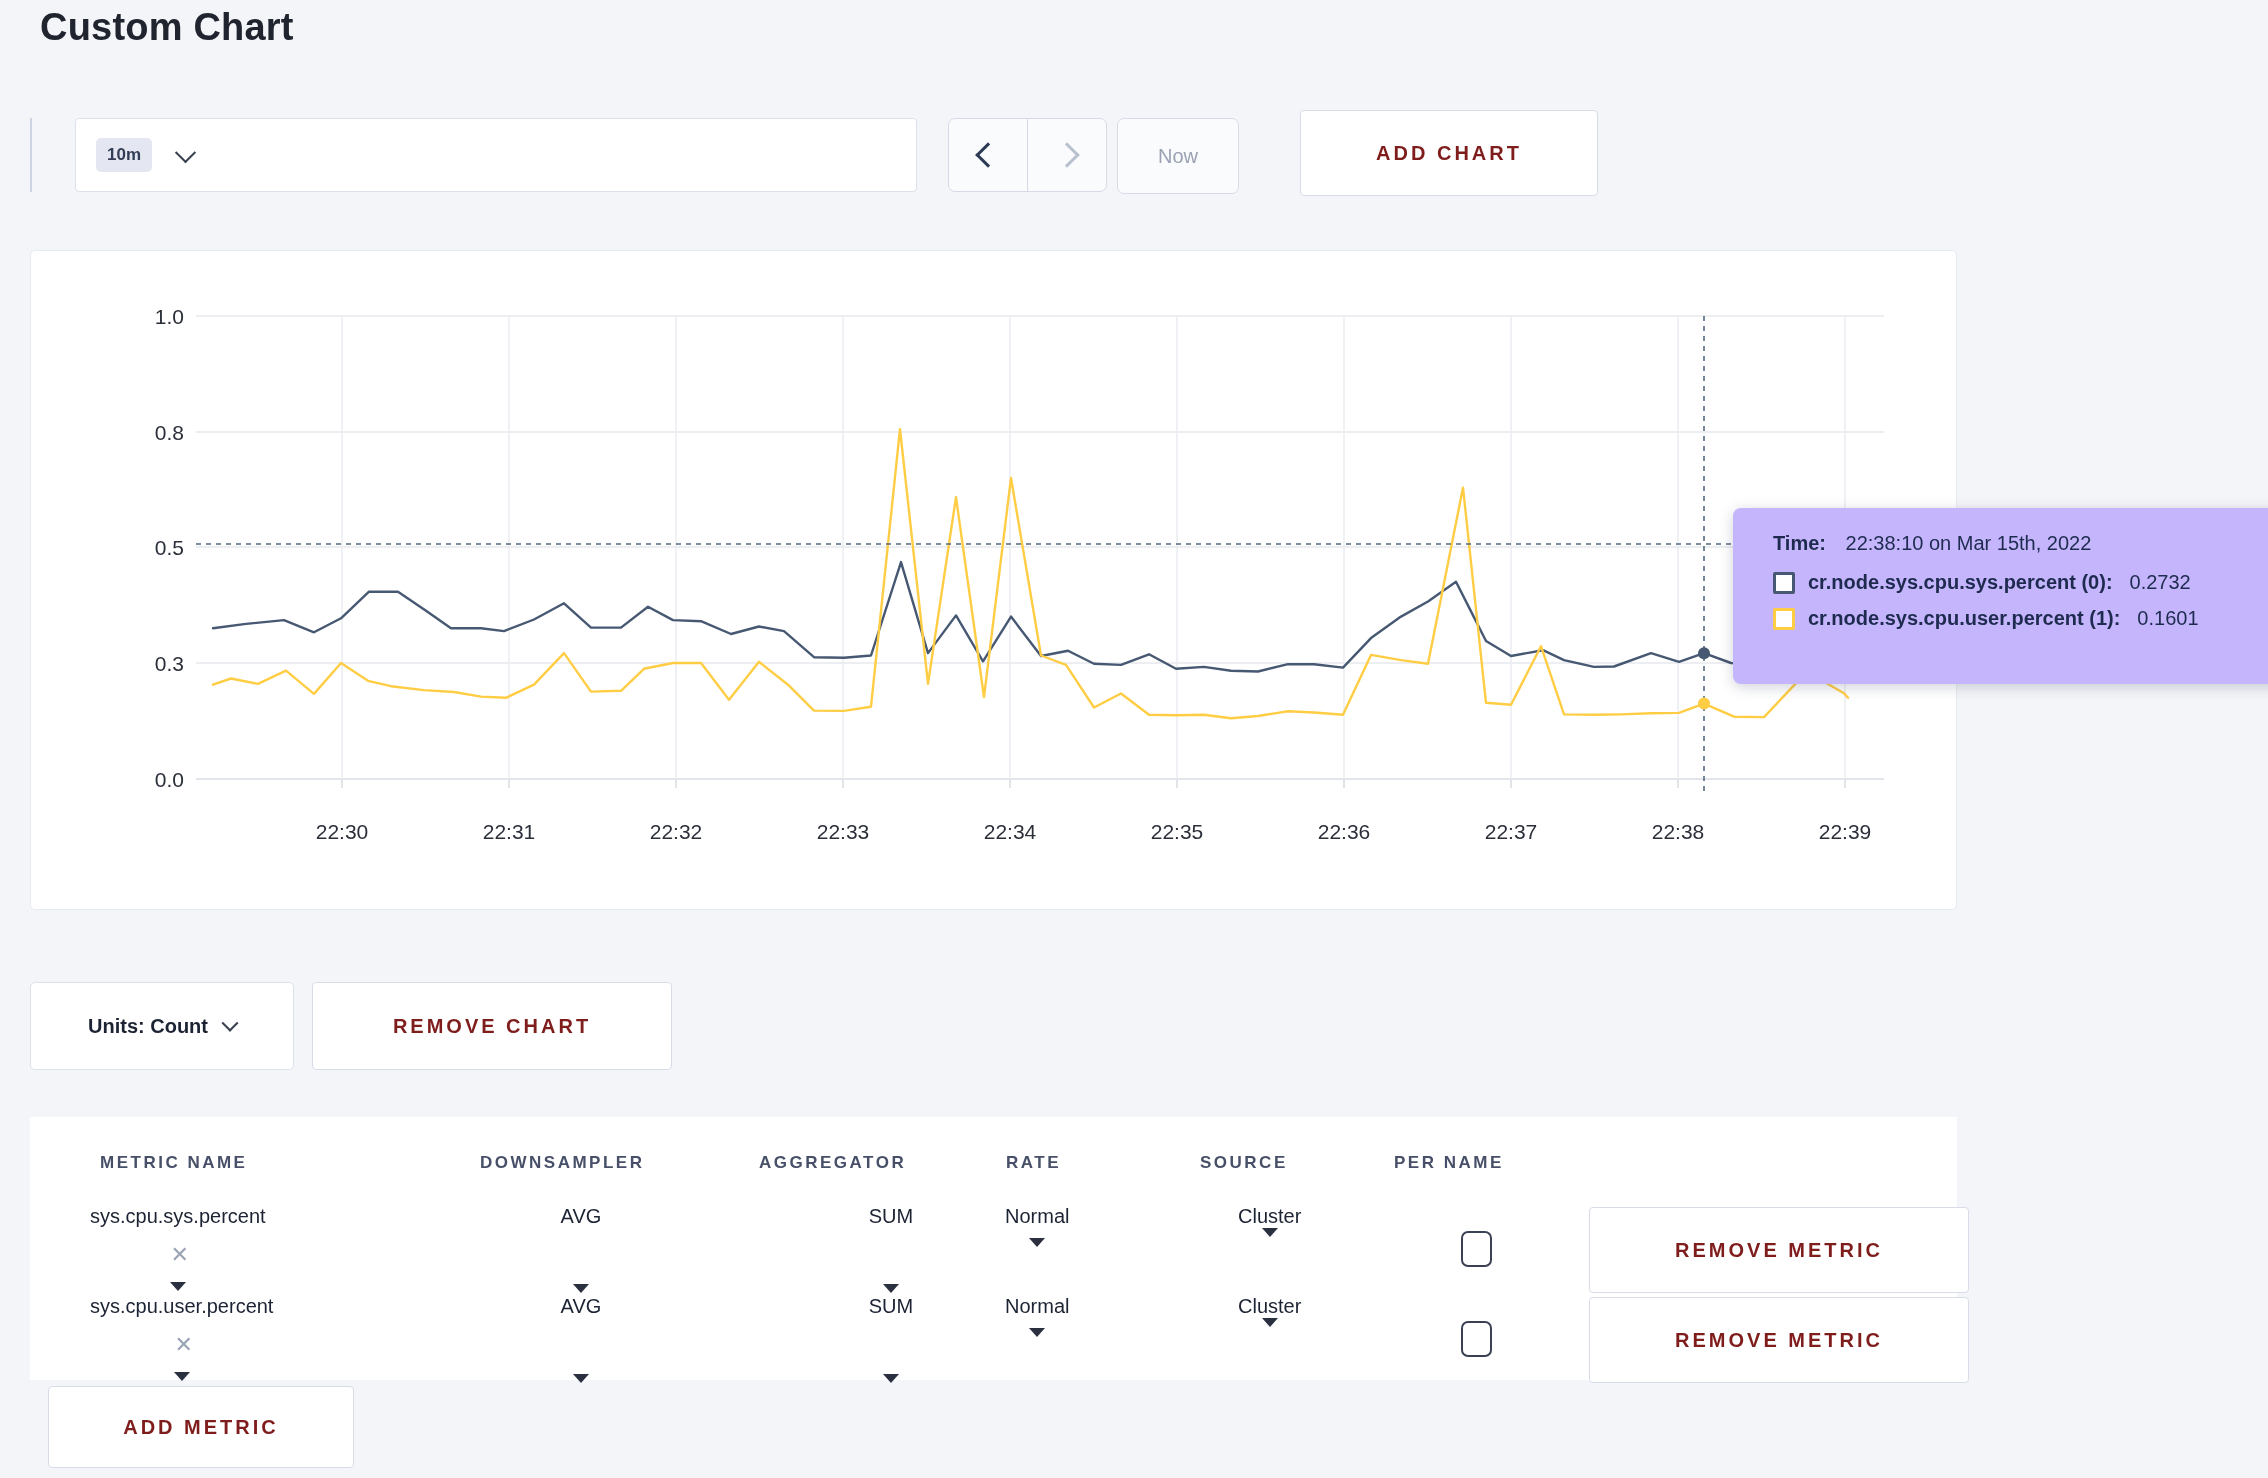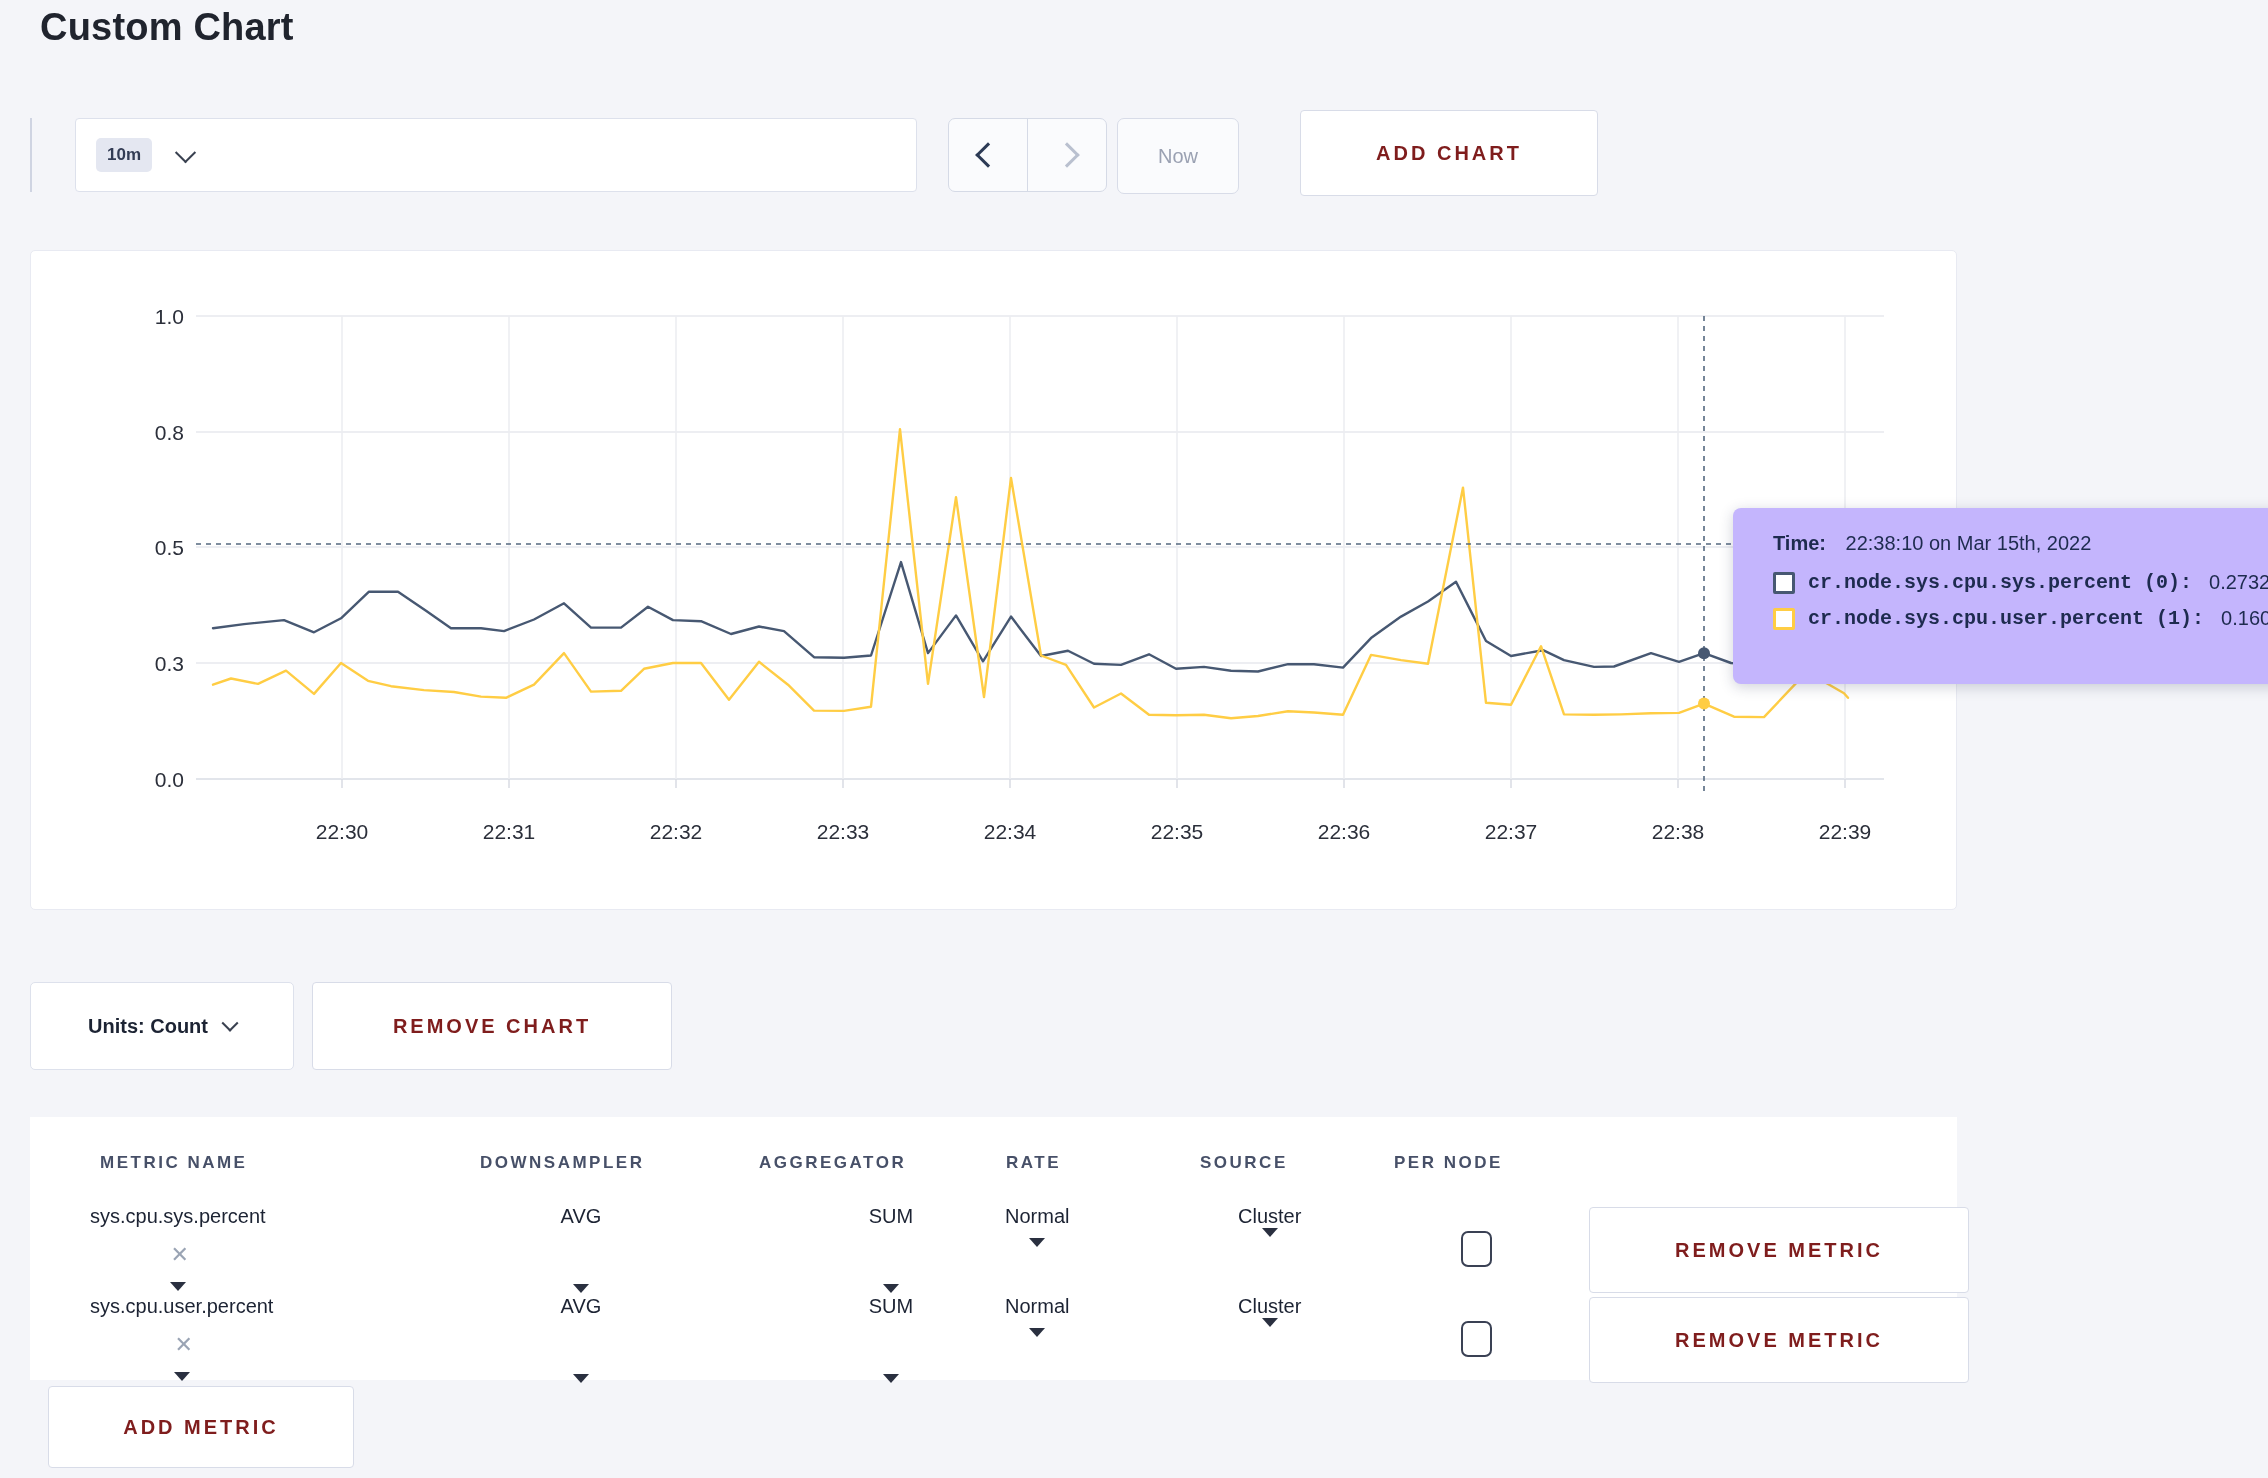--- a/index.html
+++ b/index.html
@@ -28,21 +28,21 @@
   .chart-svg{position:absolute;left:0;top:0;}
   .ylab,.xlab{fill:#2b2f3a;font-size:21px;font-family:"Liberation Sans",sans-serif;}
 
   
   .tooltip{position:absolute;left:1733px;top:508px;width:632px;height:176px;background:#c4b5fd;border-radius:8px;box-shadow:0 3px 14px rgba(40,50,80,.22);box-sizing:border-box;padding:24px 0 15px 40px;color:#1e2b4f;}
   .tt-time{font-size:20px;margin-bottom:16px;}
   .tt-time .tt-k{font-weight:700;}
   .tt-time .tt-v{margin-left:14px;}
   .tt-row{display:flex;align-items:center;gap:13px;font-size:20px;margin-bottom:13px;}
   .tt-swatch{width:16px;height:16px;border-radius:2px;background:#fff;flex:0 0 auto;}
-  .tt-name{font-weight:700;font-family:Liberation Mono, monospace;}
+  .tt-name{font-weight:700;}
   .tt-val{margin-left:4px;}
 
   
   .units-btn{position:absolute;left:30px;top:982px;width:262px;height:86px;background:#fff;border:1.5px solid #dde1ec;border-radius:5px;display:flex;align-items:center;justify-content:center;gap:16px;cursor:pointer;}
   .units-label{font-size:20px;font-weight:700;color:#1c2333;}
   .units-btn .chev-down{width:10px;height:10px;border-width:2px;}
   .remove-chart-btn{position:absolute;left:312px;top:982px;width:358px;height:86px;}
 
   
   .metrics-table{position:absolute;left:30px;top:1117px;width:1927px;height:263px;background:#fff;}
@@ -162,21 +162,21 @@
     <span class="chev-down"></span>
   </div>
   <div class="blue-btn remove-chart-btn">REMOVE CHART</div>
 
   <div class="metrics-table">
     <span class="th" style="left:70px">METRIC NAME</span>
     <span class="th" style="left:450px">DOWNSAMPLER</span>
     <span class="th" style="left:729px">AGGREGATOR</span>
     <span class="th" style="left:976px">RATE</span>
     <span class="th" style="left:1170px">SOURCE</span>
-    <span class="th" style="left:1364px">PER NODE</span>
+    <span class="th" style="left:1364px">PER NAME</span>
 
     <div class="mrow row-0">
       <div class="cell metric-cell">
         <span>sys.cpu.sys.percent</span>
         <span class="x-icon">✕</span>
         <span class="caret"></span>
       </div>
       <div class="cell ds-cell">
         <span>AVG</span>
         <span class="caret"></span>

